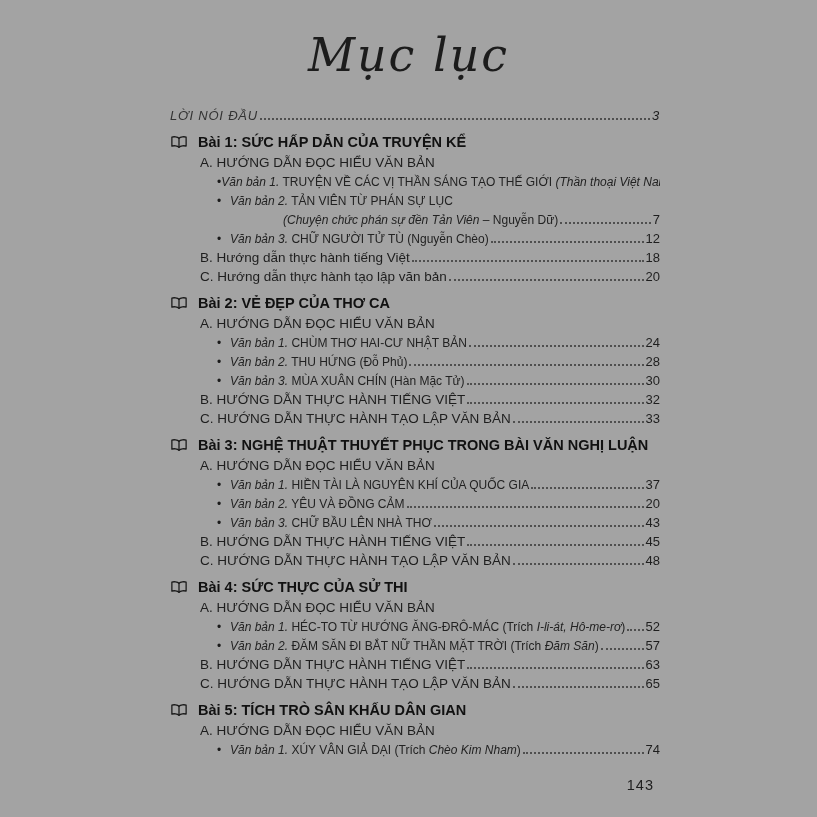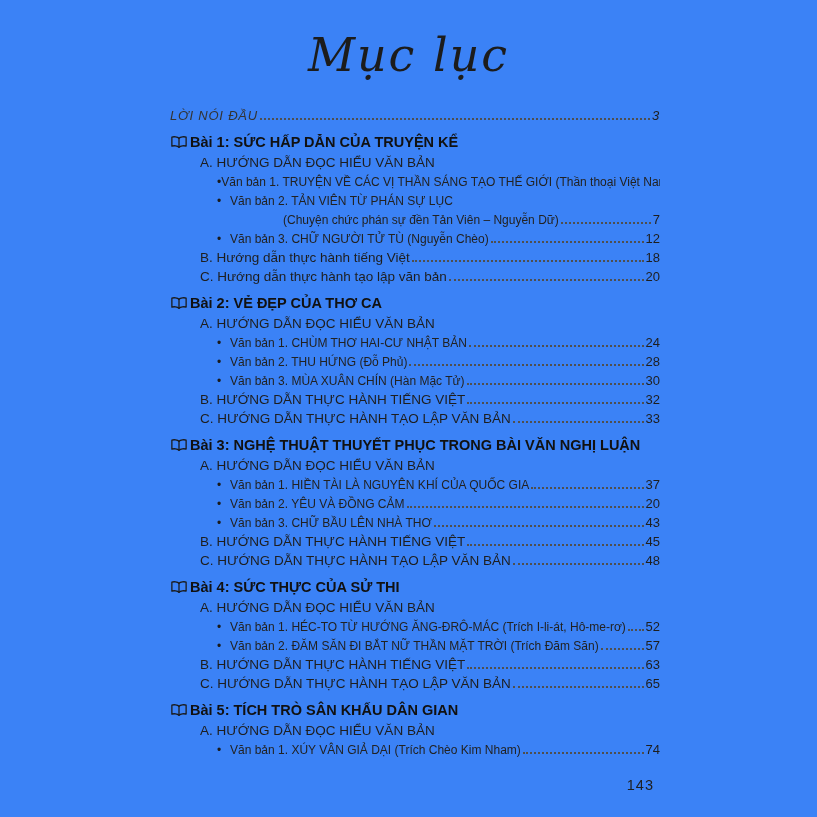--- a/index.html
+++ b/index.html
@@ -4,21 +4,21 @@
 <style>
   html, body {
     margin: 0;
     padding: 0;
     background: #ffffff;
   }
   .sheet {
     position: relative;
     width: 817px;
     height: 817px;
-    background: #3b82f6;
+    background: #a3a3a3;
     overflow: hidden;
     font-family: "Liberation Sans", sans-serif;
     color: #2b2b2b;
   }
   .title {
     position: absolute;
     top: 28px;
     left: 0;
     width: 100%;
     text-align: center;
@@ -50,29 +50,29 @@
     color: #333333;
     margin-bottom: 9px;
     text-align: right;
   }
   .toc-section { margin-top: 9px; }
   .row.heading {
     align-items: center;
     font-weight: bold;
     font-size: 14.5px;
     color: #111111;
-    gap: 2px;
+    gap: 10px;
   }
   .book-icon { display: inline-flex; }
   .book-icon svg { width: 18px; height: 14px; display: block; }
   .row.sub  { padding-left: 30px; font-size: 13.5px; color: #1e1e1e; }
   .row.bullet { padding-left: 47px; font-size: 12px; color: #222222; }
   .row.cont { padding-left: 113px; font-size: 12px; color: #222222; }
   .bullet-dot { width: 13px; font-size: 12px; color: #1a1a1a; }
-  .it { }
+  .it { font-style: italic; }
   .row-text { flex: 0 0 auto; }
   .dots {
     flex: 1 1 auto;
     min-width: 10px;
     border-bottom: 2px dotted #4f4f4f;
     margin: 0 2px 3.5px 2px;
   }
   .pg {
     flex: 0 0 auto;
     font-size: 13px;

